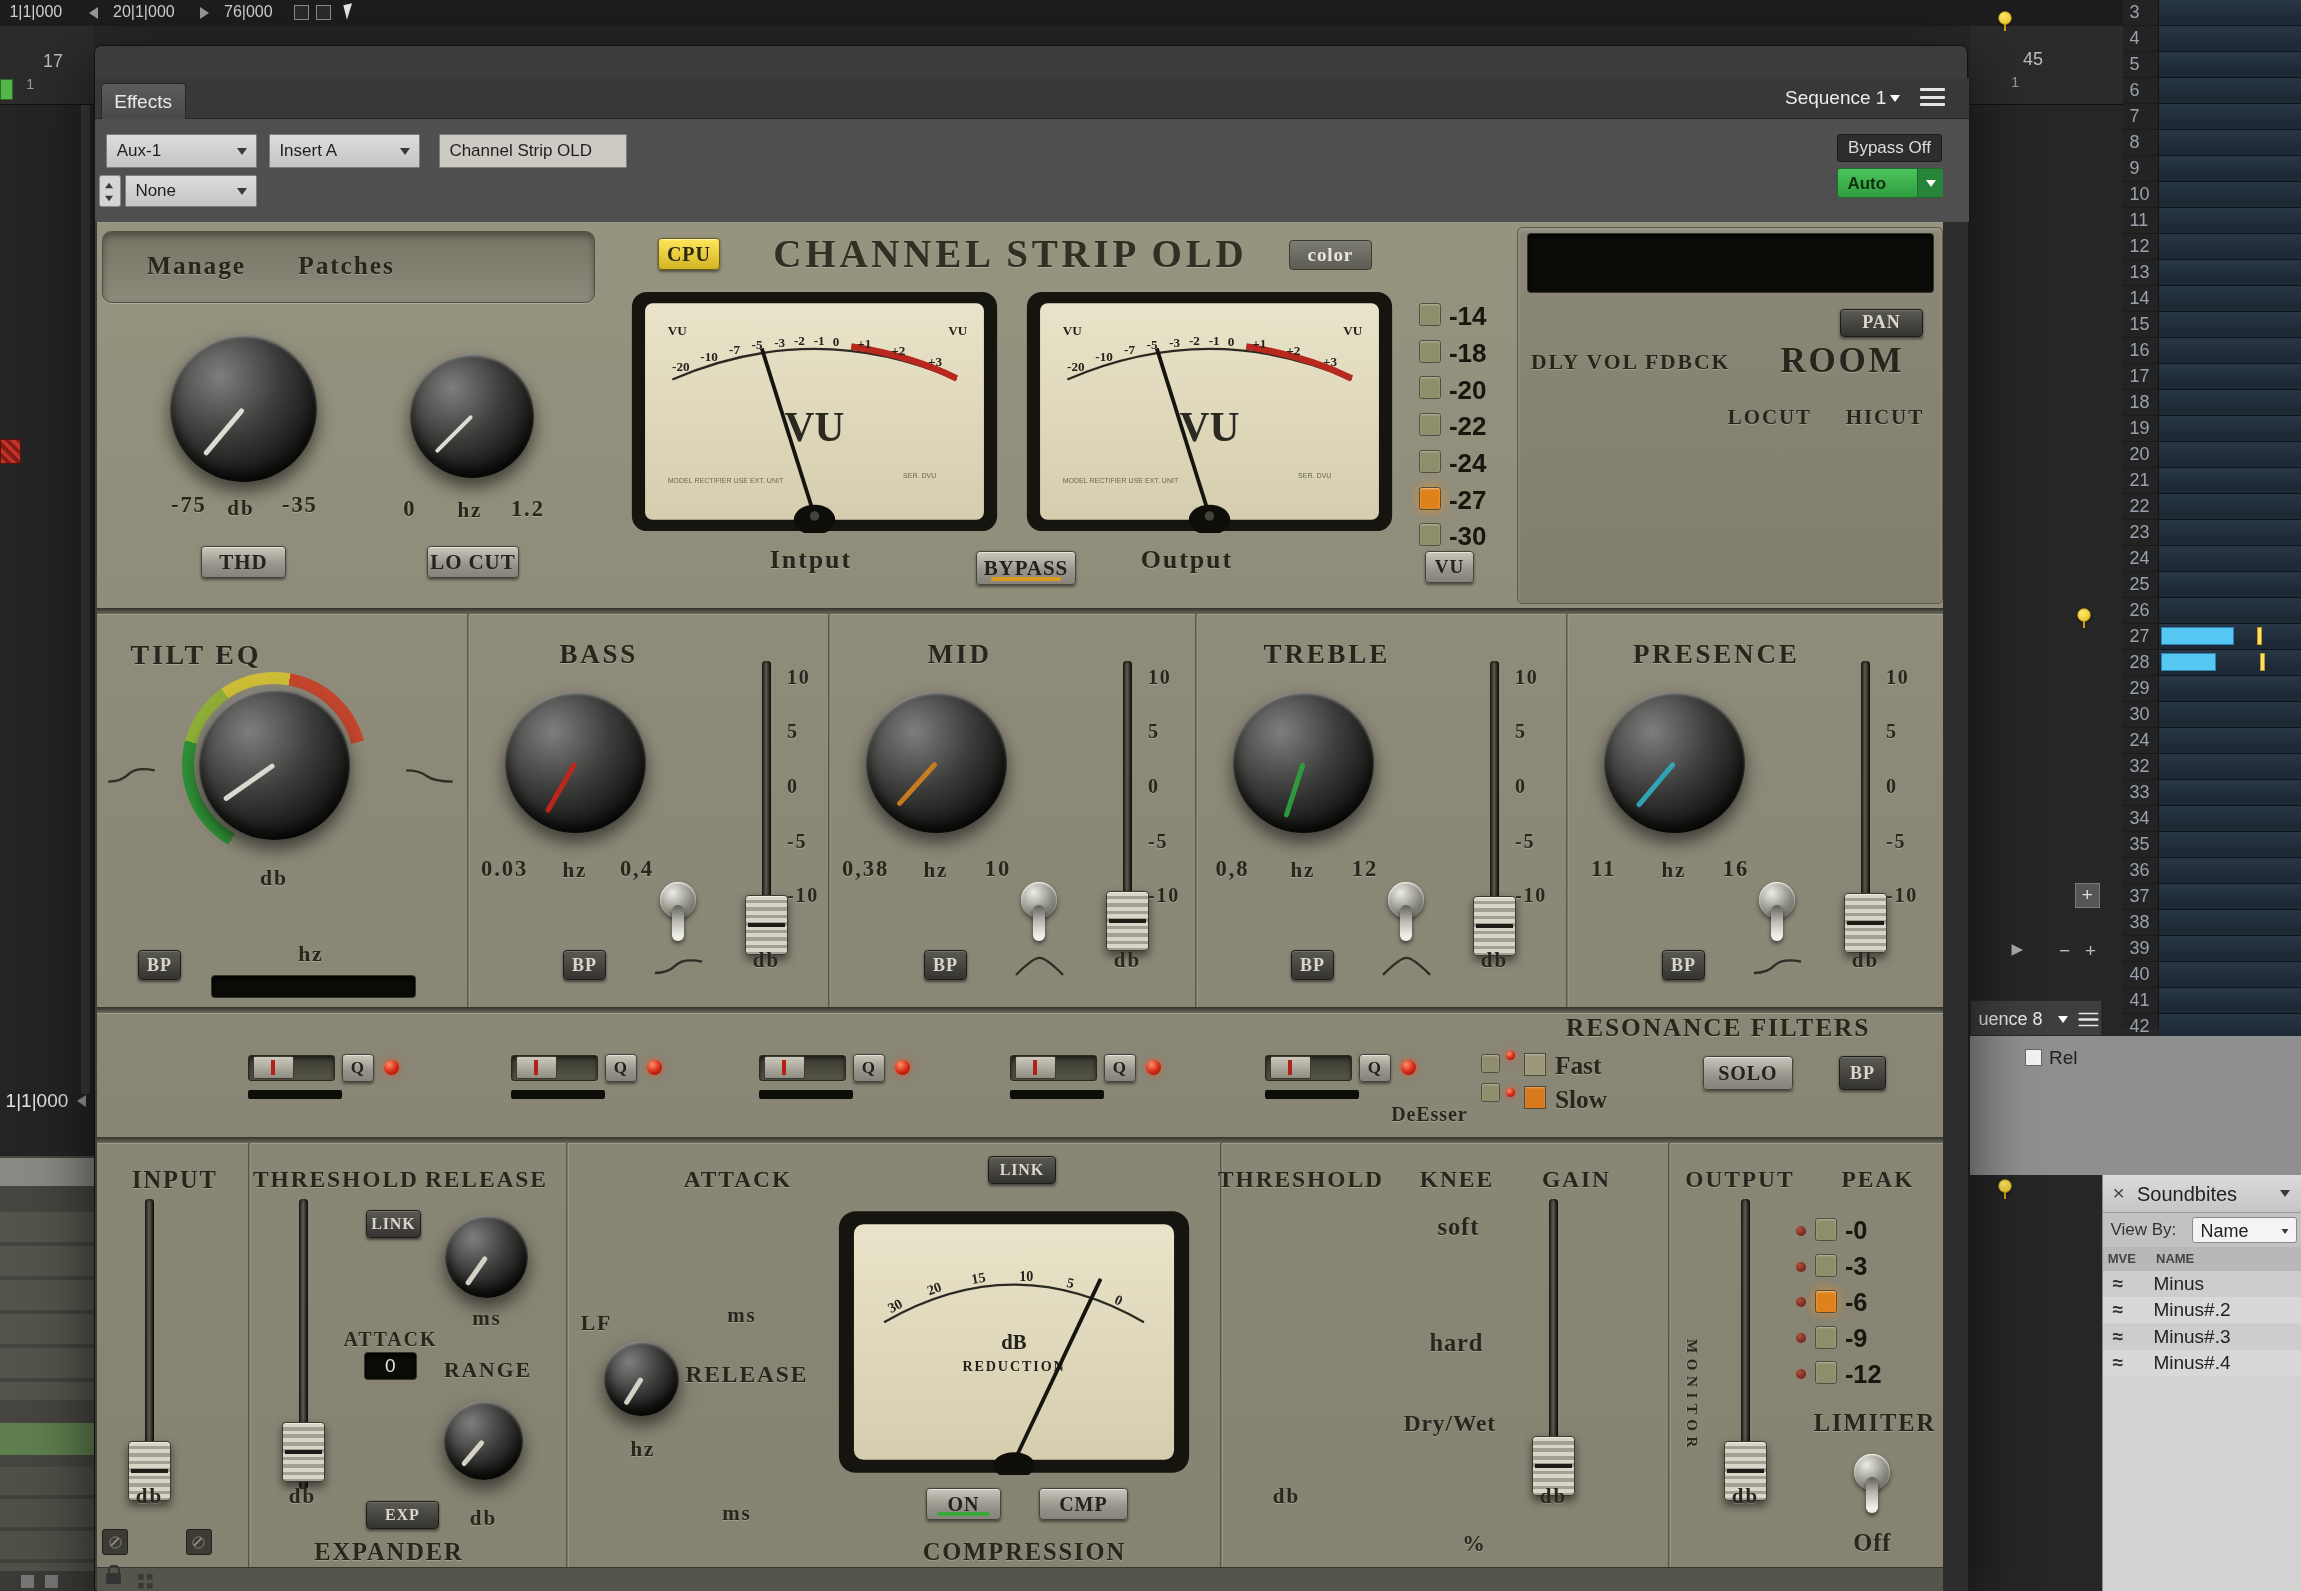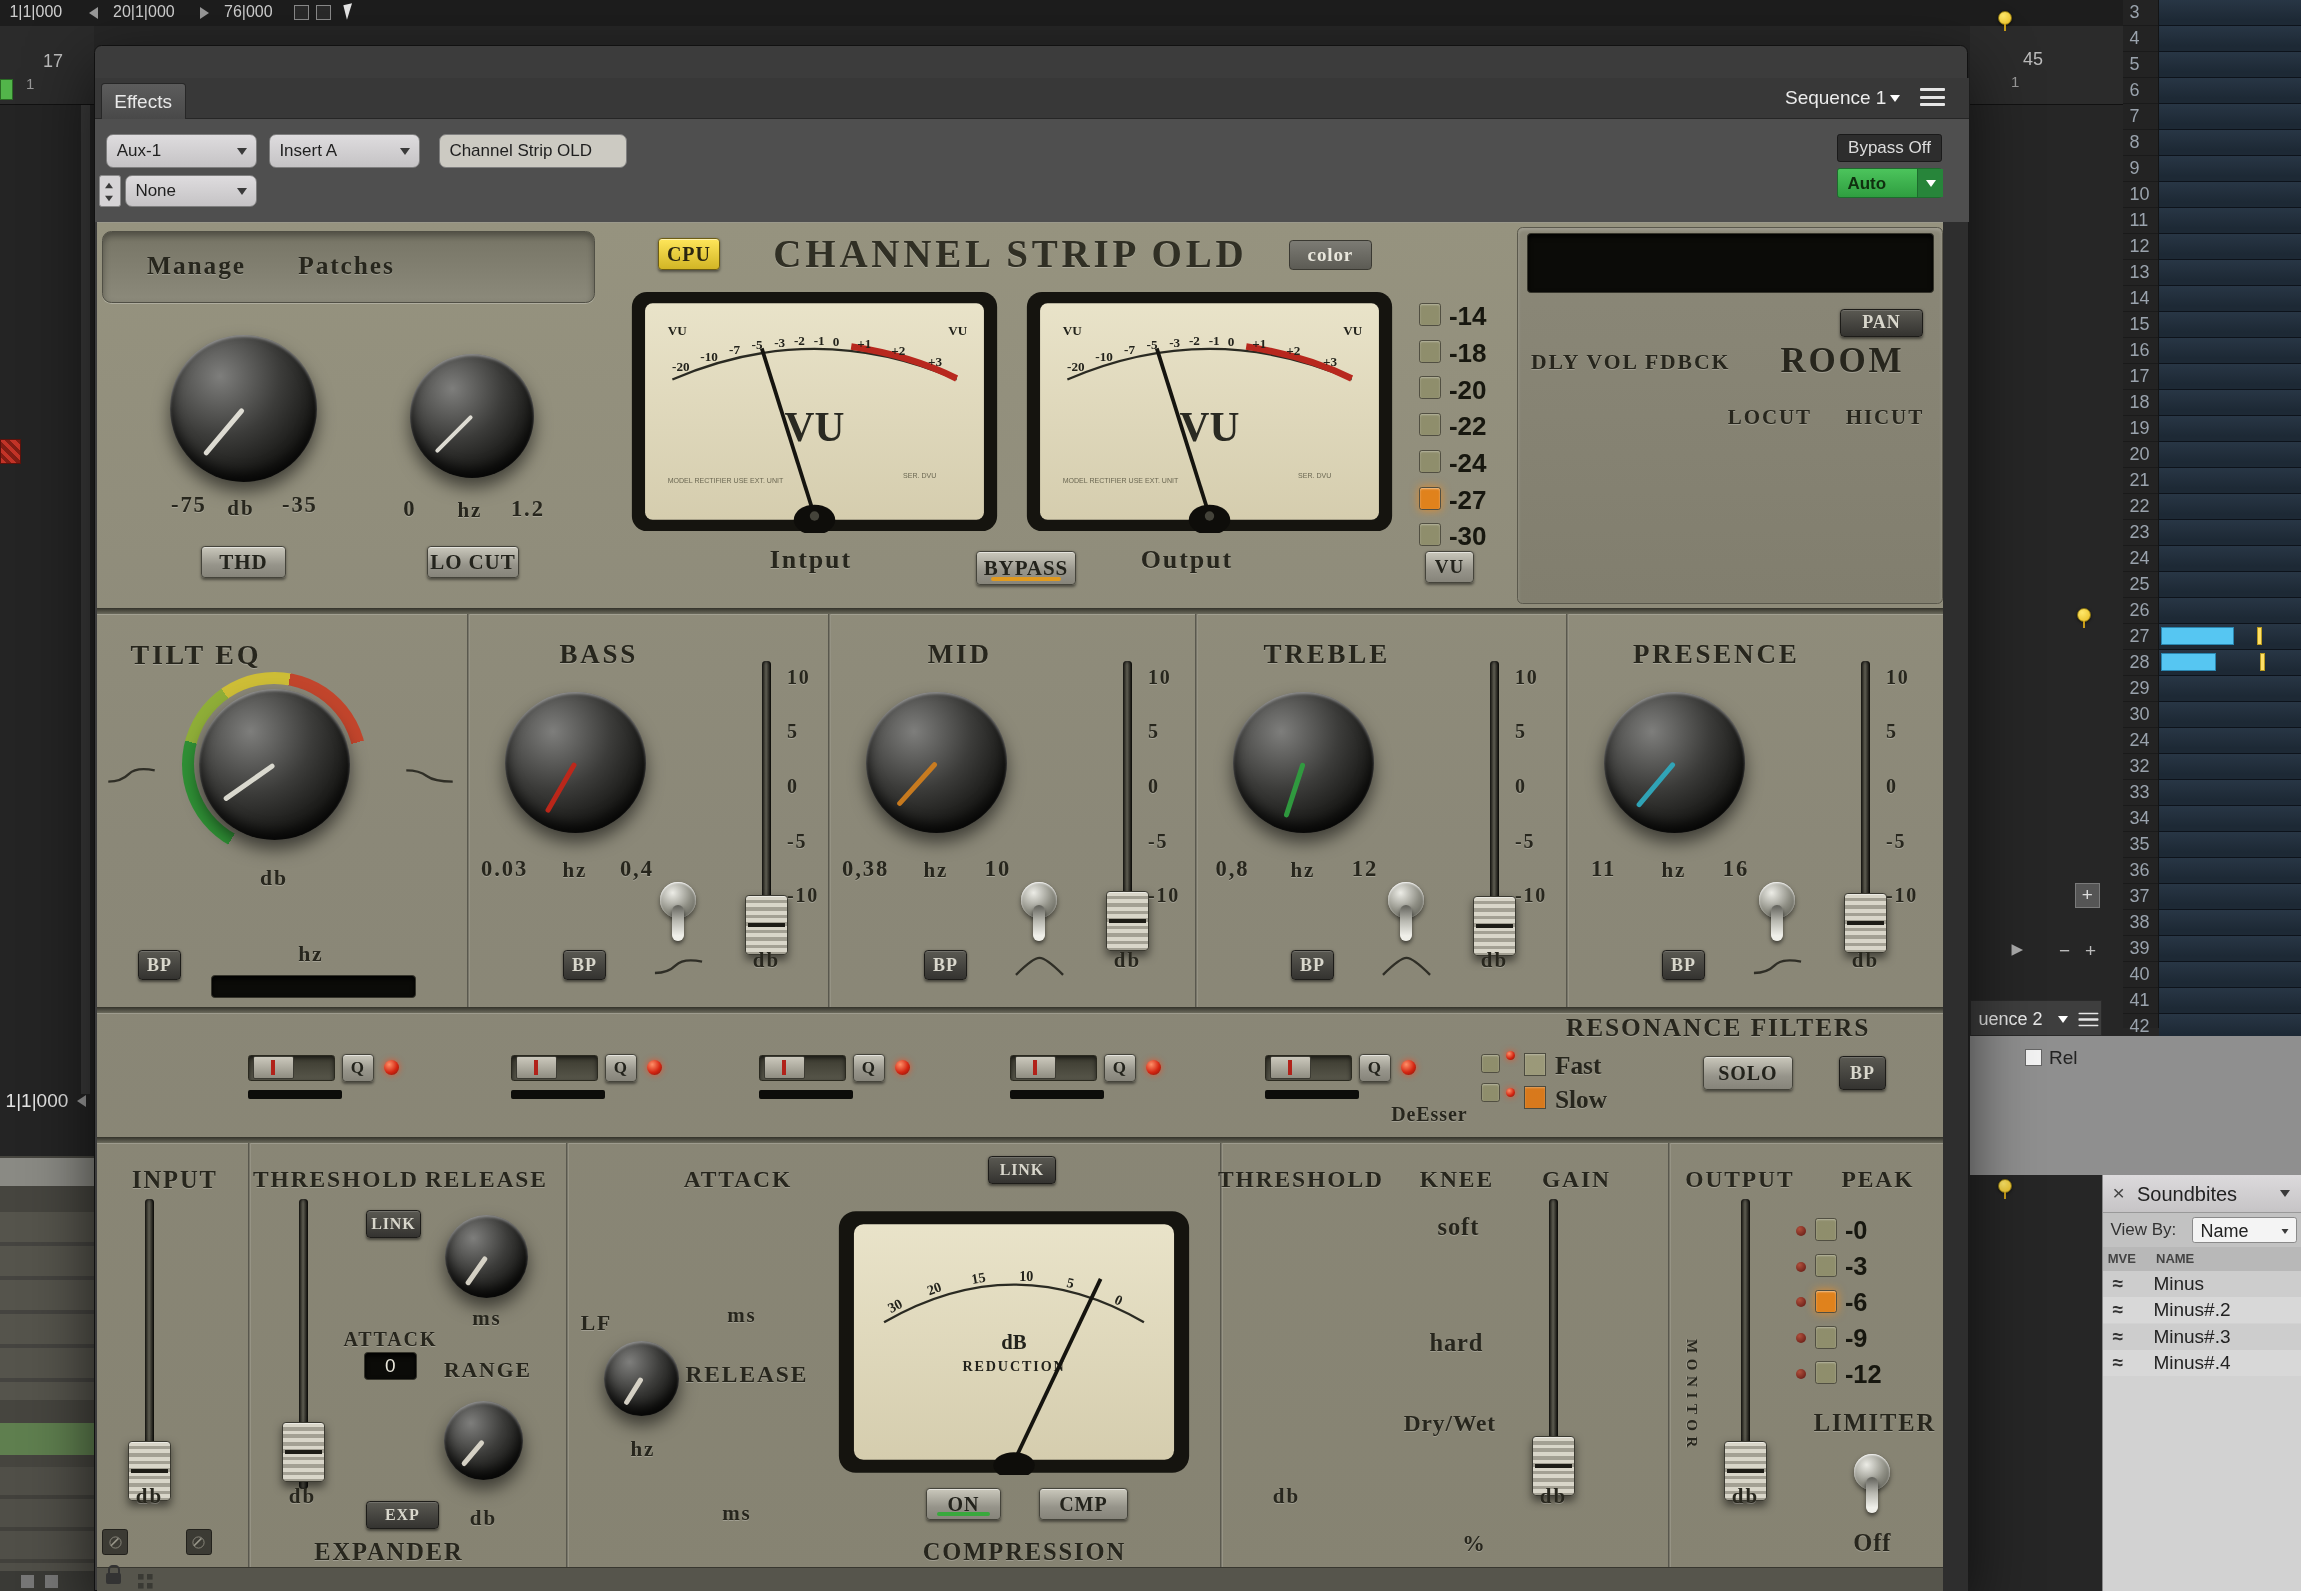--- a/index.html
+++ b/index.html
@@ -15,21 +15,21 @@
   .chk{border:1.9px solid #8a8a8a;background:#2a2a2a}
   .cursorico{width:0;height:0;border-top:15px solid #e8e8e8;border-right:9.4px solid transparent;transform:rotate(-14deg)}
   
   #win{left:94px;top:45px;width:1874px;height:1546px;background:#3c3c3c;border:0.9px solid #111;border-radius:7.5px 7.5px 0 0;box-shadow:0 22.6px 66px rgba(0,0,0,.65)}
   .titlebar{left:0;top:0;width:1874px;height:32px;background:linear-gradient(180deg,#dddbdd,#c3c1c3);border-bottom:0.9px solid #8e8e8e;border-radius:7.5px 7.5px 0 0}
   .ttl{width:100%;text-align:center;line-height:32px;font-size:19px;color:#333}
   .tl{width:16px;height:16px;border-radius:50%;top:7.5px}
   .tabbar{left:0;top:32px;width:1874px;height:41px;background:#383838;border-bottom:0.9px solid #262626}
   .tab{background:linear-gradient(180deg,#5c5c5c,#484848);color:#e9e9e9;font-size:19px;border:0.9px solid #272727;border-bottom:none;border-radius:3.8px 3.8px 0 0}
   .toolbar{left:0;top:73px;width:1874px;height:103px;background:#4f4f4f}
-  .dd{background:linear-gradient(180deg,#dedcde,#c5c3c5);border:0.9px solid #7e7e7e;border-radius:7px;color:#1f1f1f;font-size:17px;display:flex;align-items:center;padding:0 9.4px;justify-content:space-between}
+  .dd{background:linear-gradient(180deg,#dedcde,#c5c3c5);border:0.9px solid #7e7e7e;border-radius:1px;color:#1f1f1f;font-size:17px;display:flex;align-items:center;padding:0 9.4px;justify-content:space-between}
   .caret{width:0;height:0;border-left:5.6px solid transparent;border-right:5.6px solid transparent;border-top:7.5px solid #3a3a3a}
   .caret.w{border-top-color:#fff}
   .burger i{display:block;width:24.5px;height:2.8px;background:#e6e6e6;margin:4.7px 0;border-radius:0.9px}
   
   .face{background:linear-gradient(180deg,#96937f,#8b8878 45%,#868372);border-top:1.9px solid rgba(255,255,255,.18)}
   .groove{background:linear-gradient(180deg,#33322a,#6b6a5c);box-shadow:0 0.9px 0 rgba(255,255,255,.2)}
   .vsep{background:linear-gradient(90deg,#4a4940,#a5a292);width:2.8px}
   .inset{background:linear-gradient(180deg,#767465,#8c8a7b);border:1.9px solid #504f45;border-radius:9.4px;box-shadow:inset 0 3.8px 7.5px rgba(0,0,0,.35),0 0.9px 0 rgba(255,255,255,.25)}
   .lcd{background:#0b0b08;border:0.9px solid #35342b;border-radius:3.8px;box-shadow:inset 0 2.8px 5.6px #000}
   .sl{font-family:"Liberation Serif",serif;font-weight:bold;color:#27261d;letter-spacing:1.9px;text-align:center;text-shadow:0 0.9px 0 rgba(255,255,255,.22);white-space:nowrap}
@@ -223,21 +223,21 @@
     <span class="d" style="left:53px;top:0;color:#bbb;font-size:19px">−</span>
     <span class="d" style="left:79px;top:0;color:#bbb;font-size:19px">+</span>
   </div>
 
   <div class="d pin" style="left:1998px;top:11.3px"></div>
   <div class="d pin" style="left:2077px;top:608px"></div>
   <div class="d pin" style="left:1998px;top:1049px"></div>
   <div class="d pin" style="left:1998px;top:1179px"></div>
 
   <div class="d" style="left:1970px;top:1000px;width:132px;height:36px;background:#3e3e3e;border:0.9px solid #2a2a2a">
-    <span class="d" style="left:7.5px;top:7.5px;color:#e8e8e8;font-size:18px">uence 2</span>
+    <span class="d" style="left:7.5px;top:7.5px;color:#e8e8e8;font-size:18px">uence 8</span>
     <span class="d caret w" style="left:87px;top:15px"></span>
     <span class="d burger" style="left:105px;top:4.7px;transform:scale(.8)">
         <i></i>
         <i></i>
         <i></i>
       </span>
   </div>
   <div class="d" style="left:1970px;top:1036px;width:331px;height:139px;background:#8f8f8f">
     <span class="d" style="left:55px;top:13px;width:17px;height:17px;background:#f2f2f2;border:0.9px solid #666"></span>
     <span class="d" style="left:79px;top:11.3px;color:#222;font-size:19px">Rel</span>

